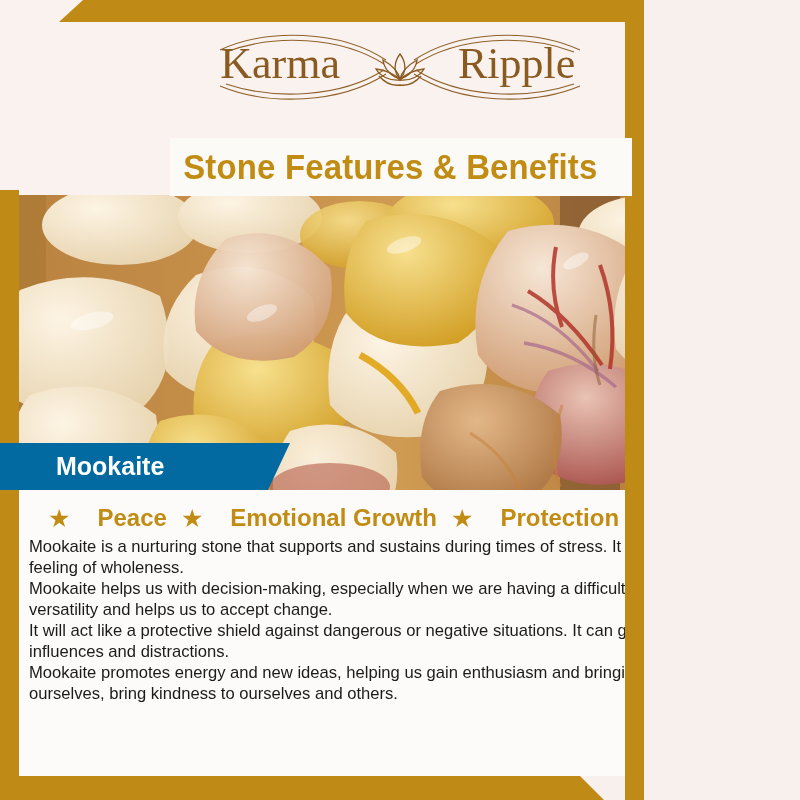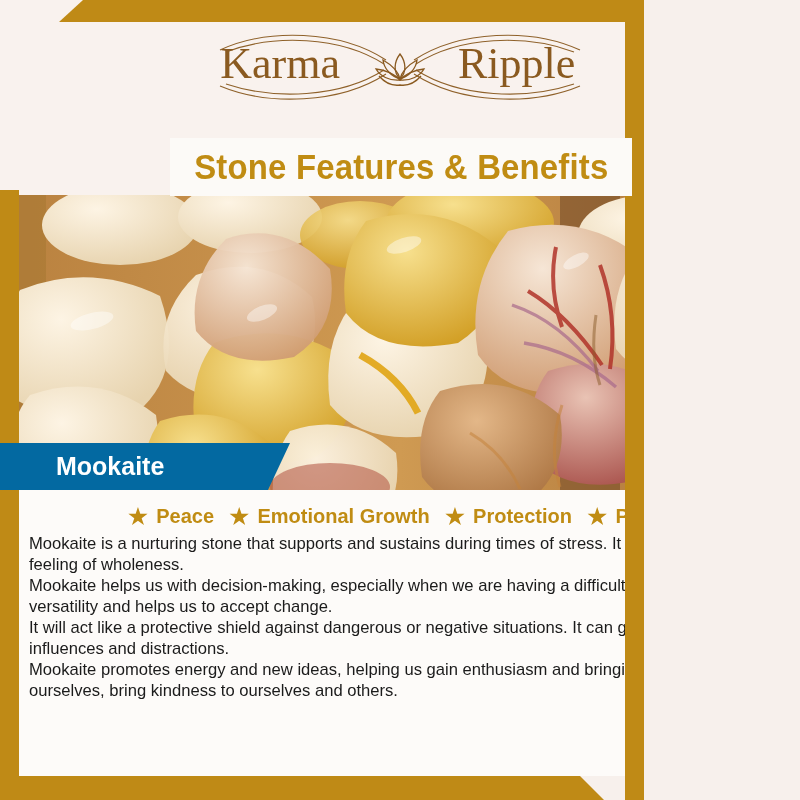--- a/index.html
+++ b/index.html
@@ -17,21 +17,21 @@
                clip-path:polygon(0 0,580px 0,604px 24px,0 24px);}
 
   
   .header{position:absolute;left:0;top:0;width:800px;height:196px;background:#f9f2ee;z-index:2;}
   .logo-wrap{position:absolute;left:0;top:24px;width:800px;height:86px;
              display:flex;align-items:center;justify-content:center;}
   .logo-svg{display:block;}
 
   
   .title-banner{position:absolute;left:170px;top:138px;width:462px;height:58px;
-                background:#fcfaf7;z-index:8;display:flex;align-items:center;justify-content:center;}
+                background:#fcfaf7;z-index:8;display:flex;align-items:center;justify-content:flex-start;}
   .title-text{font-family:"Liberation Sans Narrow","Liberation Sans",sans-serif;
               font-weight:bold;font-size:35px;color:#c08c13;letter-spacing:.2px;
               white-space:nowrap;transform:scaleX(.94);transform-origin:center;}
 
   
   .photo{position:absolute;left:0;top:195px;width:800px;height:295px;z-index:3;overflow:hidden;
          background:#c68a43;}
   .photo svg{display:block;width:800px;height:295px;}
 
   
@@ -42,21 +42,21 @@
              font-weight:bold;font-size:25px;color:#ffffff;margin-left:56px;white-space:nowrap;}
 
   
   .card{position:absolute;left:19px;top:490px;width:762px;height:286px;background:#fdfbf9;z-index:5;}
 
   .features{display:flex;align-items:center;justify-content:center;gap:14px;
             margin:14px 0 4px 0;padding:0 6px;}
   .feature{display:flex;align-items:center;gap:7px;white-space:nowrap;}
   .star{color:#c08c13;font-size:25px;line-height:1;}
   .feature-label{font-family:"Liberation Sans Narrow","Liberation Sans",sans-serif;
-                 font-weight:bold;font-size:20px;color:#c08c13;}
+                 font-weight:bold;font-size:24px;color:#c08c13;margin-left:20px;}
 
   .body-text{padding:0 10px 0 10px;}
   .body-text p{margin:0;font-family:"Liberation Sans Narrow","Liberation Sans",sans-serif;
                font-size:16.6px;line-height:21px;color:#1b1b1b;}
 </style>
 </head>
 <body>
 
 <div id="page">
 

